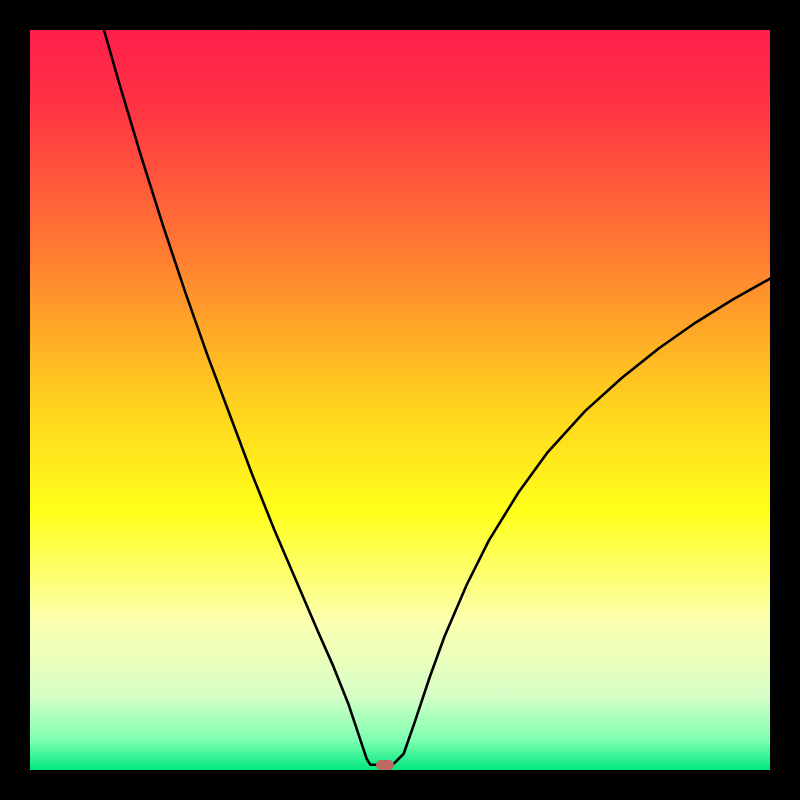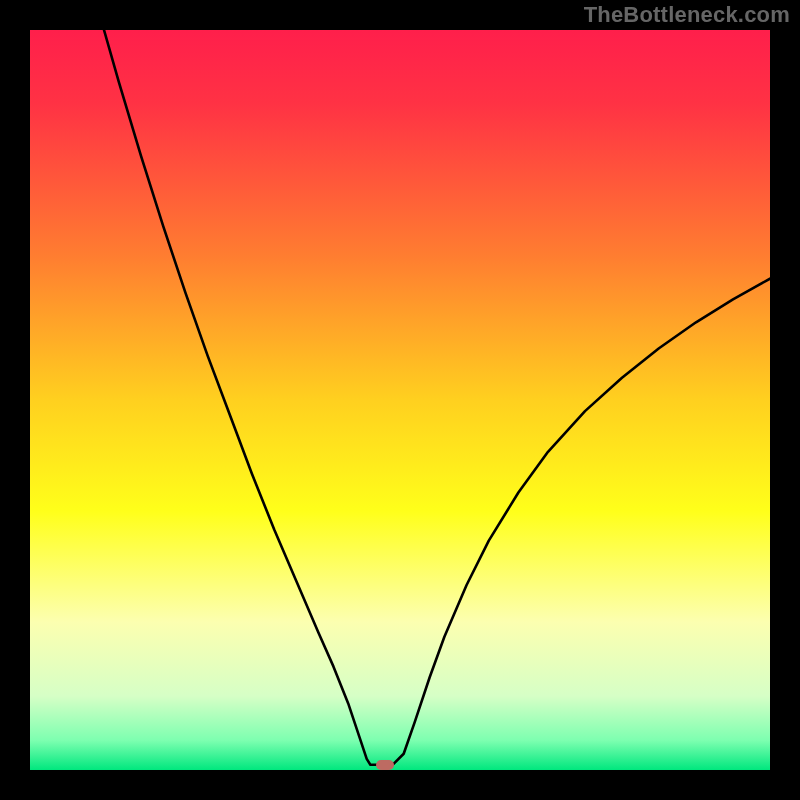--- a/index.html
+++ b/index.html
@@ -41,21 +41,20 @@
     background: #bd6b62;
     border-radius: 5px;
     transform: translate(-50%, -50%);
     z-index: 5;
   }
 </style>
 </head>
 <body>
 
 <div class="frame">
-  <div class="watermark">TheBottleneck.com</div>
   <div class="plot">
     <svg id="chart-svg" width="740" height="740" viewBox="0 0 740 740" preserveAspectRatio="none">
       <defs>
         <linearGradient id="bg-grad" x1="0" y1="0" x2="0" y2="1">
             <stop offset="0%" stop-color="#ff1f4b"></stop>
             <stop offset="10%" stop-color="#ff3244"></stop>
             <stop offset="30%" stop-color="#ff7b31"></stop>
             <stop offset="50%" stop-color="#ffd01f"></stop>
             <stop offset="65%" stop-color="#ffff1a"></stop>
             <stop offset="80%" stop-color="#fcffb0"></stop>

